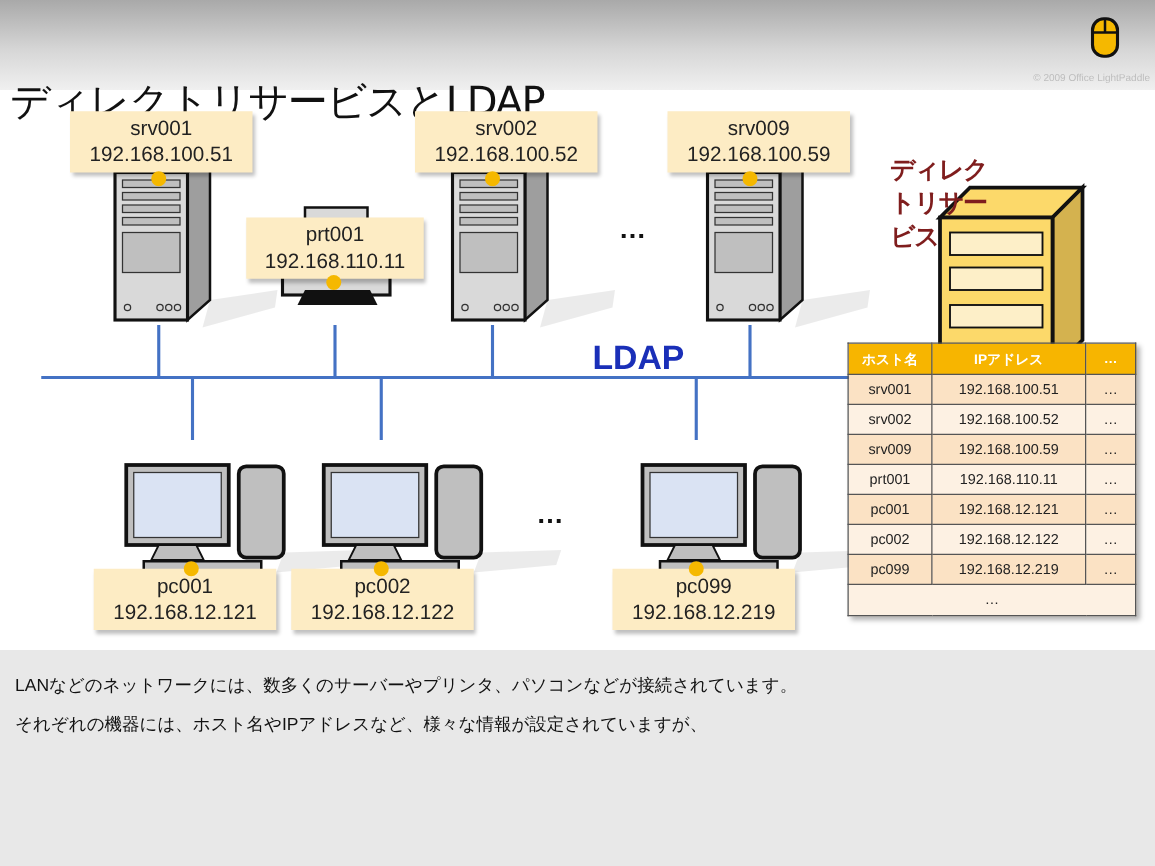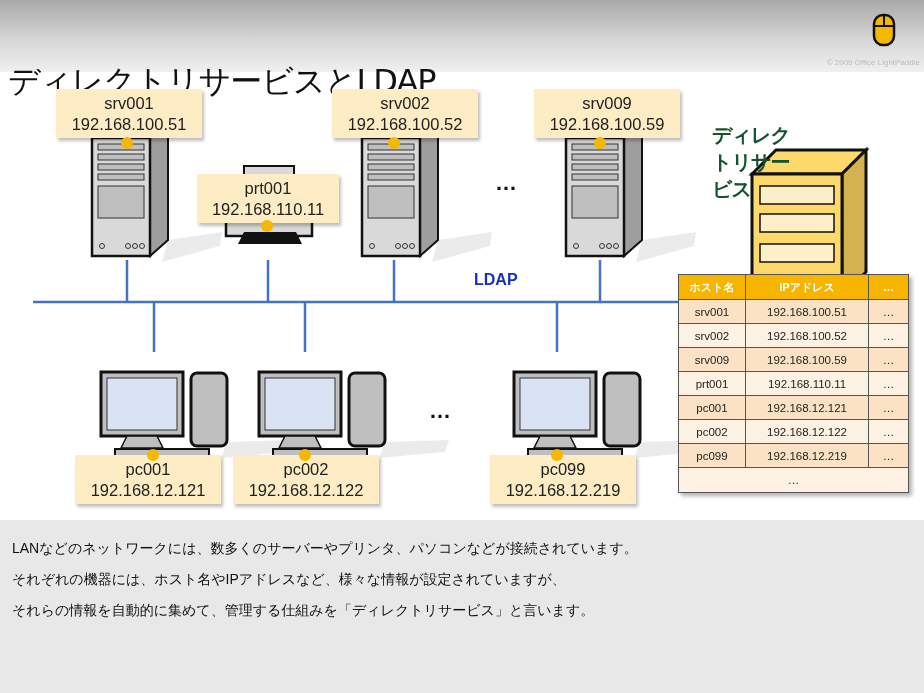--- a/index.html
+++ b/index.html
@@ -9,22 +9,22 @@
             background:linear-gradient(#a9a9a9 0%, #d6d6d6 55%, #f0f0f0 100%); }
   .title { position:absolute; left:8px; top:16px; font-size:32px; font-weight:normal; color:#111;
            letter-spacing:-1px; font-family:"DejaVu Sans", sans-serif;margin-top:44px; }
   .copyright { position:absolute; right:4px; top:58px; font-size:8px; color:#bdbdbd; }
   .mouse { position:absolute; left:872px; top:13px; }
   .diagram { position:absolute; left:0; top:72px; width:796px; height:448px; }
   .label { position:absolute; background:#fdecc4; box-shadow:2px 3px 3px rgba(0,0,0,0.25);
            text-align:center; font-size:16.5px; line-height:21px; color:#222; padding:4px 0 3px; }
   .dot { position:absolute; width:12px; height:12px; border-radius:50%; background:#f5b800; }
   .dots { position:absolute; font-size:22px; font-weight:bold; letter-spacing:2px; color:#111; }
-  .ldap-label { position:absolute; left:474px; top:199px; font-size:16px; font-weight:bold; color:#1a2fb8; }
-  .ds-title { position:absolute; left:712px; top:50px; font-size:20px; font-weight:bold; color:#14532d;
+  .ldap-label { position:absolute; left:474px; top:199px; font-size:27px; font-weight:bold; color:#1a2fb8; }
+  .ds-title { position:absolute; left:712px; top:50px; font-size:20px; font-weight:bold; color:#7f1d1d;
               font-family:"DejaVu Sans", sans-serif; letter-spacing:-1px; }
   table.dir { position:absolute; left:678px; top:202px; border-collapse:collapse; width:231px;
               box-shadow:3px 3px 4px rgba(0,0,0,0.3); font-size:11.5px; }
   table.dir th { background:#f7b500; color:#fff; height:22px; border:1px solid #555; font-size:11px; }
   table.dir td { height:21px; border:1px solid #555; text-align:center; color:#222; }
   table.dir tr.odd td { background:#fbe2c4; }
   table.dir tr.even td { background:#fdf1e3; }
   table.dir tr.more td { background:#fdf1e3; height:22px; }
   .desc { position:absolute; left:0; top:520px; width:924px; height:173px; background:#e8e8e8; }
   .desc p { margin:0; position:absolute; left:12px; font-size:14px; color:#111; }
@@ -202,14 +202,13 @@
       <tr class="more">
         <td colspan="3">…</td>
       </tr>
     </tbody>
   </table>
 </div>
 
 <div class="desc">
   <p style="top:51px">それぞれの機器には、ホスト名やIPアドレスなど、様々な情報が設定されていますが、</p>
   <p style="top:20px">LANなどのネットワークには、数多くのサーバーやプリンタ、パソコンなどが接続されています。</p>
-  <p style="top:82px">それらの情報を自動的に集めて、管理する仕組みを「ディレクトリサービス」と言います。</p>
 </div>
 
 </body></html>

